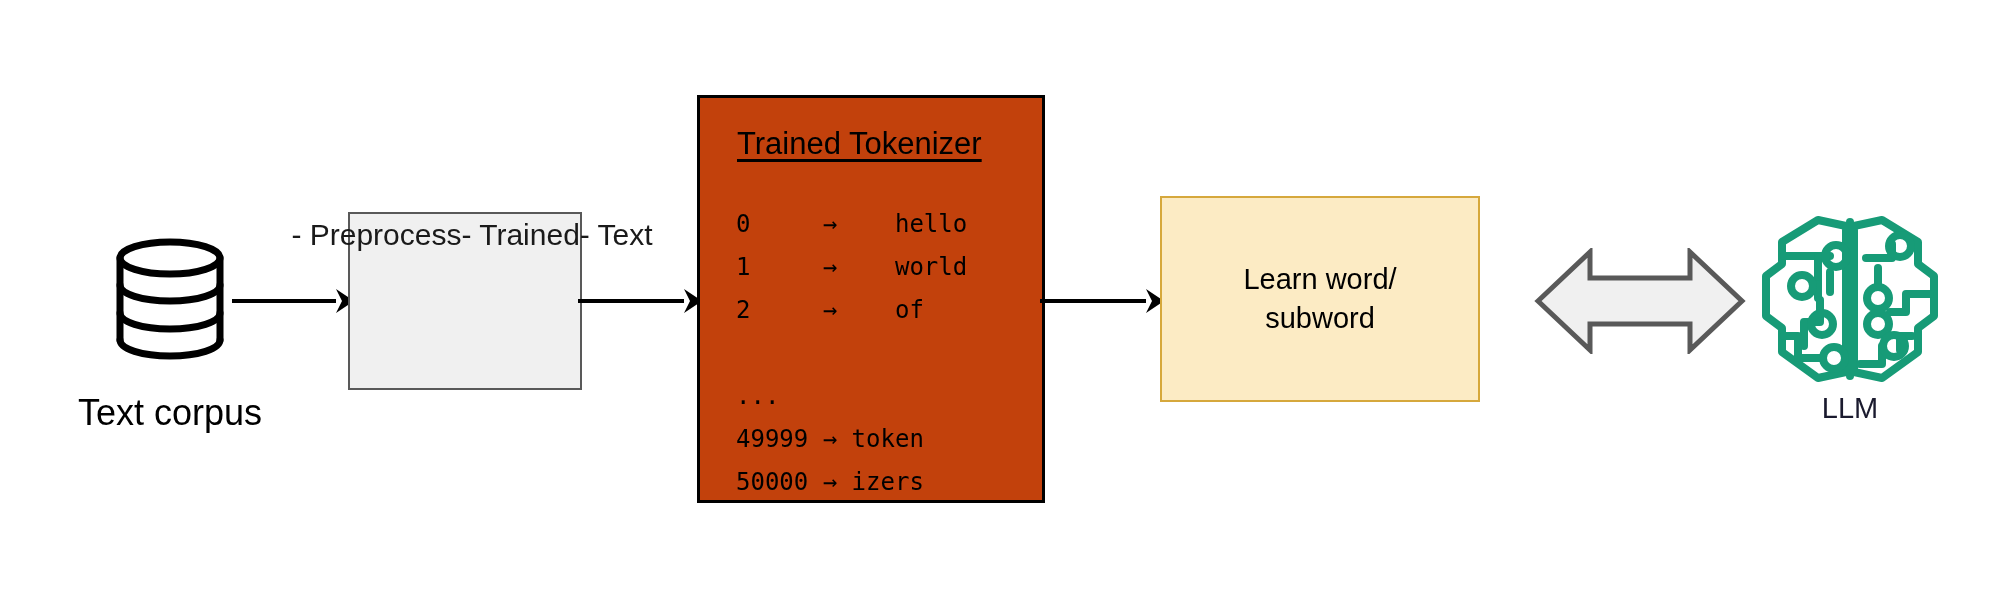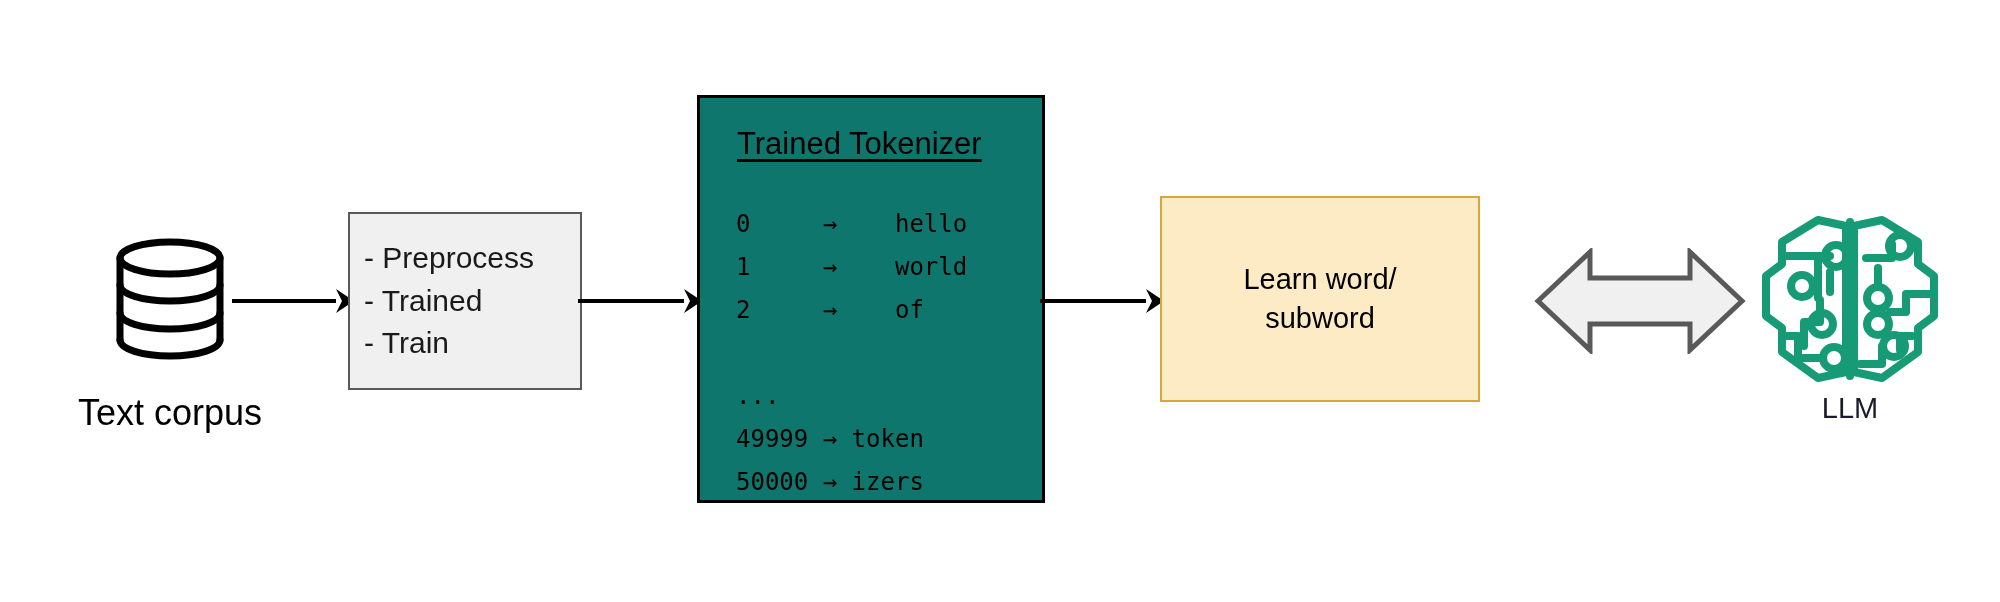--- a/index.html
+++ b/index.html
@@ -39,39 +39,39 @@
   
   #preprocess-box {
     left: 348px;
     top: 212px;
     width: 234px;
     height: 178px;
     background: #F0F0F0;
     border: 2px solid #595959;
     box-sizing: border-box;
     display: flex;
-    flex-direction: column;
+    flex-direction: row;
     justify-content: center;
     padding-left: 14px;
     box-sizing: border-box;
   }
   .pp-line {
     font-size: 30px;
     color: #1a1a1a;
     line-height: 1.42;
     white-space: nowrap;
   }
 
   
   #tokenizer-box {
     left: 697px;
     top: 95px;
     width: 348px;
     height: 408px;
-    background: #0f766e;
+    background: #c2410c;
     border: 3px solid #000000;
     box-sizing: border-box;
   }
   #tokenizer-title {
     position: absolute;
     left: 37px;
     top: 28px;
     font-size: 31px;
     color: #000000;
     text-decoration: underline;
@@ -153,21 +153,21 @@
   </div>
 
   <svg class="abs connector" id="arrow-1" viewBox="0 0 122 40" width="122" height="40">
     <line x1="0" y1="20" x2="104" y2="20" stroke="#000000" stroke-width="4"></line>
     <path d="M104 8 L122 20 L104 32 L110 20 Z" fill="#000000"></path>
   </svg>
 
   <div class="abs" id="preprocess-box">
     <div class="pp-line">- Preprocess</div>
     <div class="pp-line">- Trained</div>
-    <div class="pp-line">- Train</div>
+    <div class="pp-line">- Text</div>
   </div>
 
   <svg class="abs connector" id="arrow-2" viewBox="0 0 124 40" width="124" height="40">
     <line x1="0" y1="20" x2="106" y2="20" stroke="#000000" stroke-width="4"></line>
     <path d="M106 8 L124 20 L106 32 L112 20 Z" fill="#000000"></path>
   </svg>
 
   <div class="abs" id="tokenizer-box">
     <div id="tokenizer-title">Trained Tokenizer</div>
     <div id="tokenizer-list">0     →    hello

